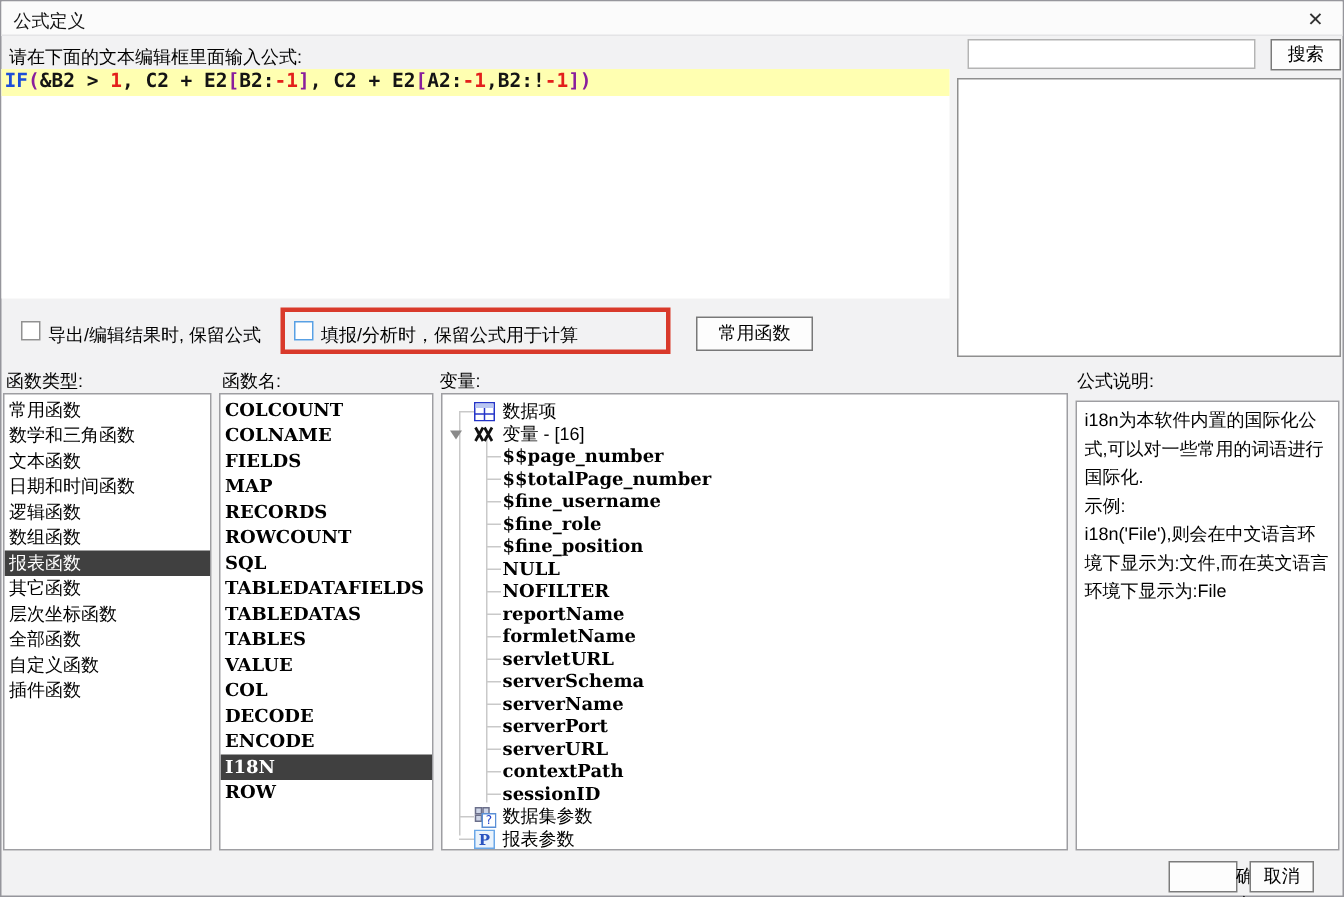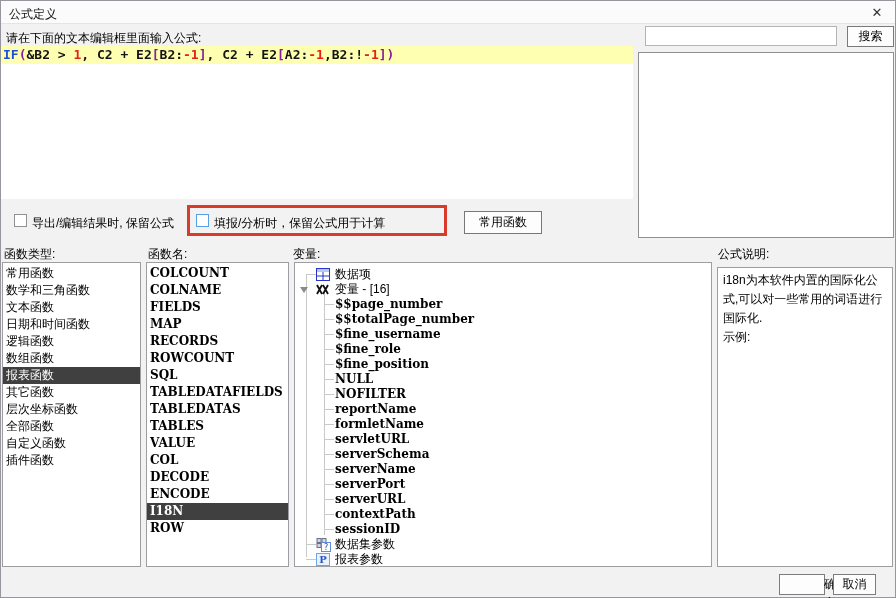--- a/index.html
+++ b/index.html
@@ -165,16 +165,17 @@
           <text x="10" y="11.5" font-size="8" text-anchor="middle" fill="#2244cc" font-family="DejaVu Sans, sans-serif">?</text>
         </svg></span><span class="tree-label">数据集参数</span></div>
     <div class="tree-row lvl1 stub1"><span class="tree-icon"><svg width="14" height="13" viewBox="0 0 14 13">
           <rect x="0.5" y="0.5" width="13" height="12" fill="#eaf3fc" stroke="#6aa7e8"></rect>
           <text x="7" y="10" font-size="10" font-weight="bold" text-anchor="middle" fill="#2b54c0" font-family="DejaVu Serif, serif">P</text>
         </svg></span><span class="tree-label">报表参数</span></div>
   </div>
 <div class="panel" id="p-desc">
     <div class="desc-line">i18n为本软件内置的国际化公式,可以对一些常用的词语进行国际化.</div>
     <div class="desc-line">示例:</div>
+    <div class="desc-line">i18n('File'),则会在中文语言环境下显示为:文件,而在英文语言环境下显示为:File</div>
   </div>
 
 <div class="btn" id="btn-ok">确定</div>
 <div class="btn" id="btn-cancel">取消</div>
 
 </body></html>

